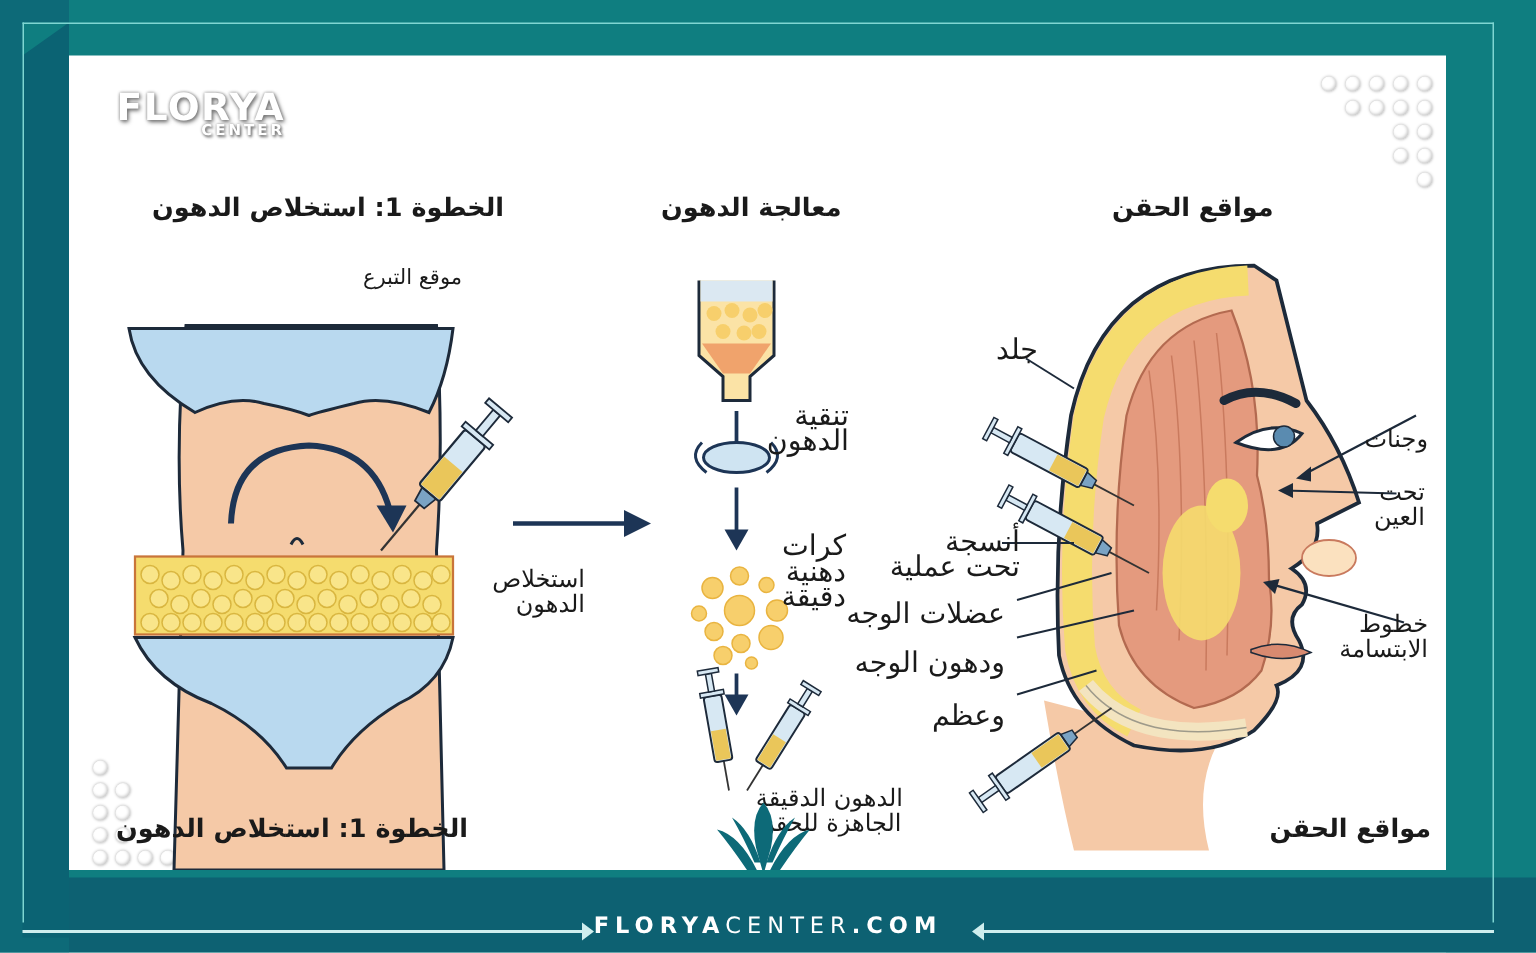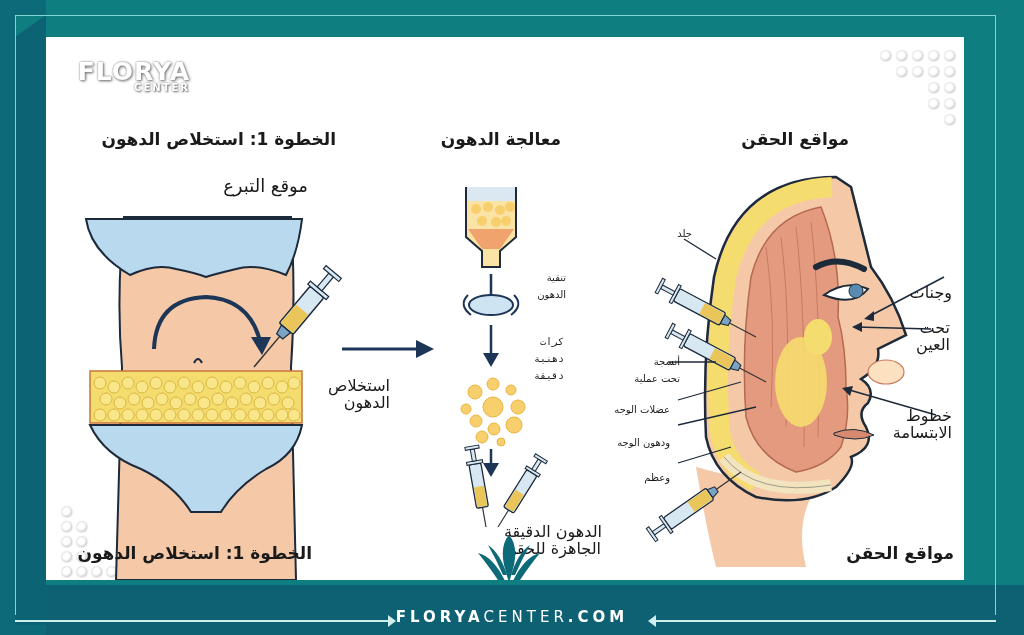--- a/index.html
+++ b/index.html
@@ -20,22 +20,22 @@
   .logo-top .l1 { font-family: "DejaVu Sans", sans-serif; font-weight: bold; font-size: 25px; color: #fff; letter-spacing: 1px; text-shadow: 0 0 2px #888, 1px 1px 3px #666; }
   .logo-top .l2 { font-size: 10px; font-weight: bold; color: #fff; letter-spacing: 2px; text-shadow: 0 0 2px #888, 1px 1px 2px #666; margin-top: -4px; }
 
   .title { position: absolute; right: 140px; top: 20px; font-size: 24px; font-weight: bold; color: #1a1a1a; direction: rtl; }
 
   .dots { position: absolute; display: grid; grid-gap: 6px; }
   .dot { width: 10px; height: 10px; border-radius: 50%; background: #fff; box-shadow: 0 0 2px #aaa, inset -1px -1px 2px #ccc; }
 
   .sec-head { position: absolute; top: 92px; font-size: 17px; font-weight: bold; color: #1a1a1a; direction: rtl; }
 
-  .label { position: absolute; font-size: 10px; color: #1a1a1a; direction: rtl; text-align: right; line-height: 17px; }
-  .label.big { font-size: 18px; font-weight: bold; }
+  .label { position: absolute; font-size: 19px; color: #1a1a1a; direction: rtl; text-align: right; line-height: 17px; }
+  .label.big { font-size: 14px; font-weight: bold; }
   .label.mid { font-size: 16px; }
 
   .bottom-bar { position: absolute; left: 0; top: 598px; width: 1024px; height: 37px; display: flex; align-items: center; justify-content: center; }
   .site { font-size: 15px; color: #fff; letter-spacing: 4px; font-weight: bold; direction: ltr; }
   .site .thin { font-weight: normal; }
   .arrow-line { position: absolute; top: 620px; height: 1.5px; background: #cfeeee; }
   .arrow-head { position: absolute; top: 615px; width: 0; height: 0; border-top: 6px solid transparent; border-bottom: 6px solid transparent; }
 
   svg { position: absolute; overflow: visible; }
 </style>
@@ -257,21 +257,21 @@
       <rect x="64" y="-8" width="3" height="16" fill="#d7e8f3" stroke="#1d2a3a"></rect>
       <rect x="67" y="-2" width="12" height="4" fill="#d7e8f3" stroke="#1d2a3a"></rect>
       <rect x="79" y="-7" width="3" height="14" fill="#d7e8f3" stroke="#1d2a3a"></rect>
     </g>
   </svg>
 
   <div class="label" style="right:398px; top:232px;">
     <div>تنقية</div>
     <div>الدهون</div>
   </div>
-  <div class="label" style="right:400px; top:297px;font-family:Liberation Mono, monospace;">
+  <div class="label" style="right:400px; top:319px;">
     <div>كرات</div>
     <div>دهنية</div>
     <div>دقيقة</div>
   </div>
   <div class="label mid" style="right:362px; top:486px; text-align:center;">
     <div>الدهون الدقيقة</div>
     <div>الجاهزة للحقن</div>
   </div>
 
   <svg style="left:560px; top:130px;" width="360" height="400" viewBox="0 0 360 400">

